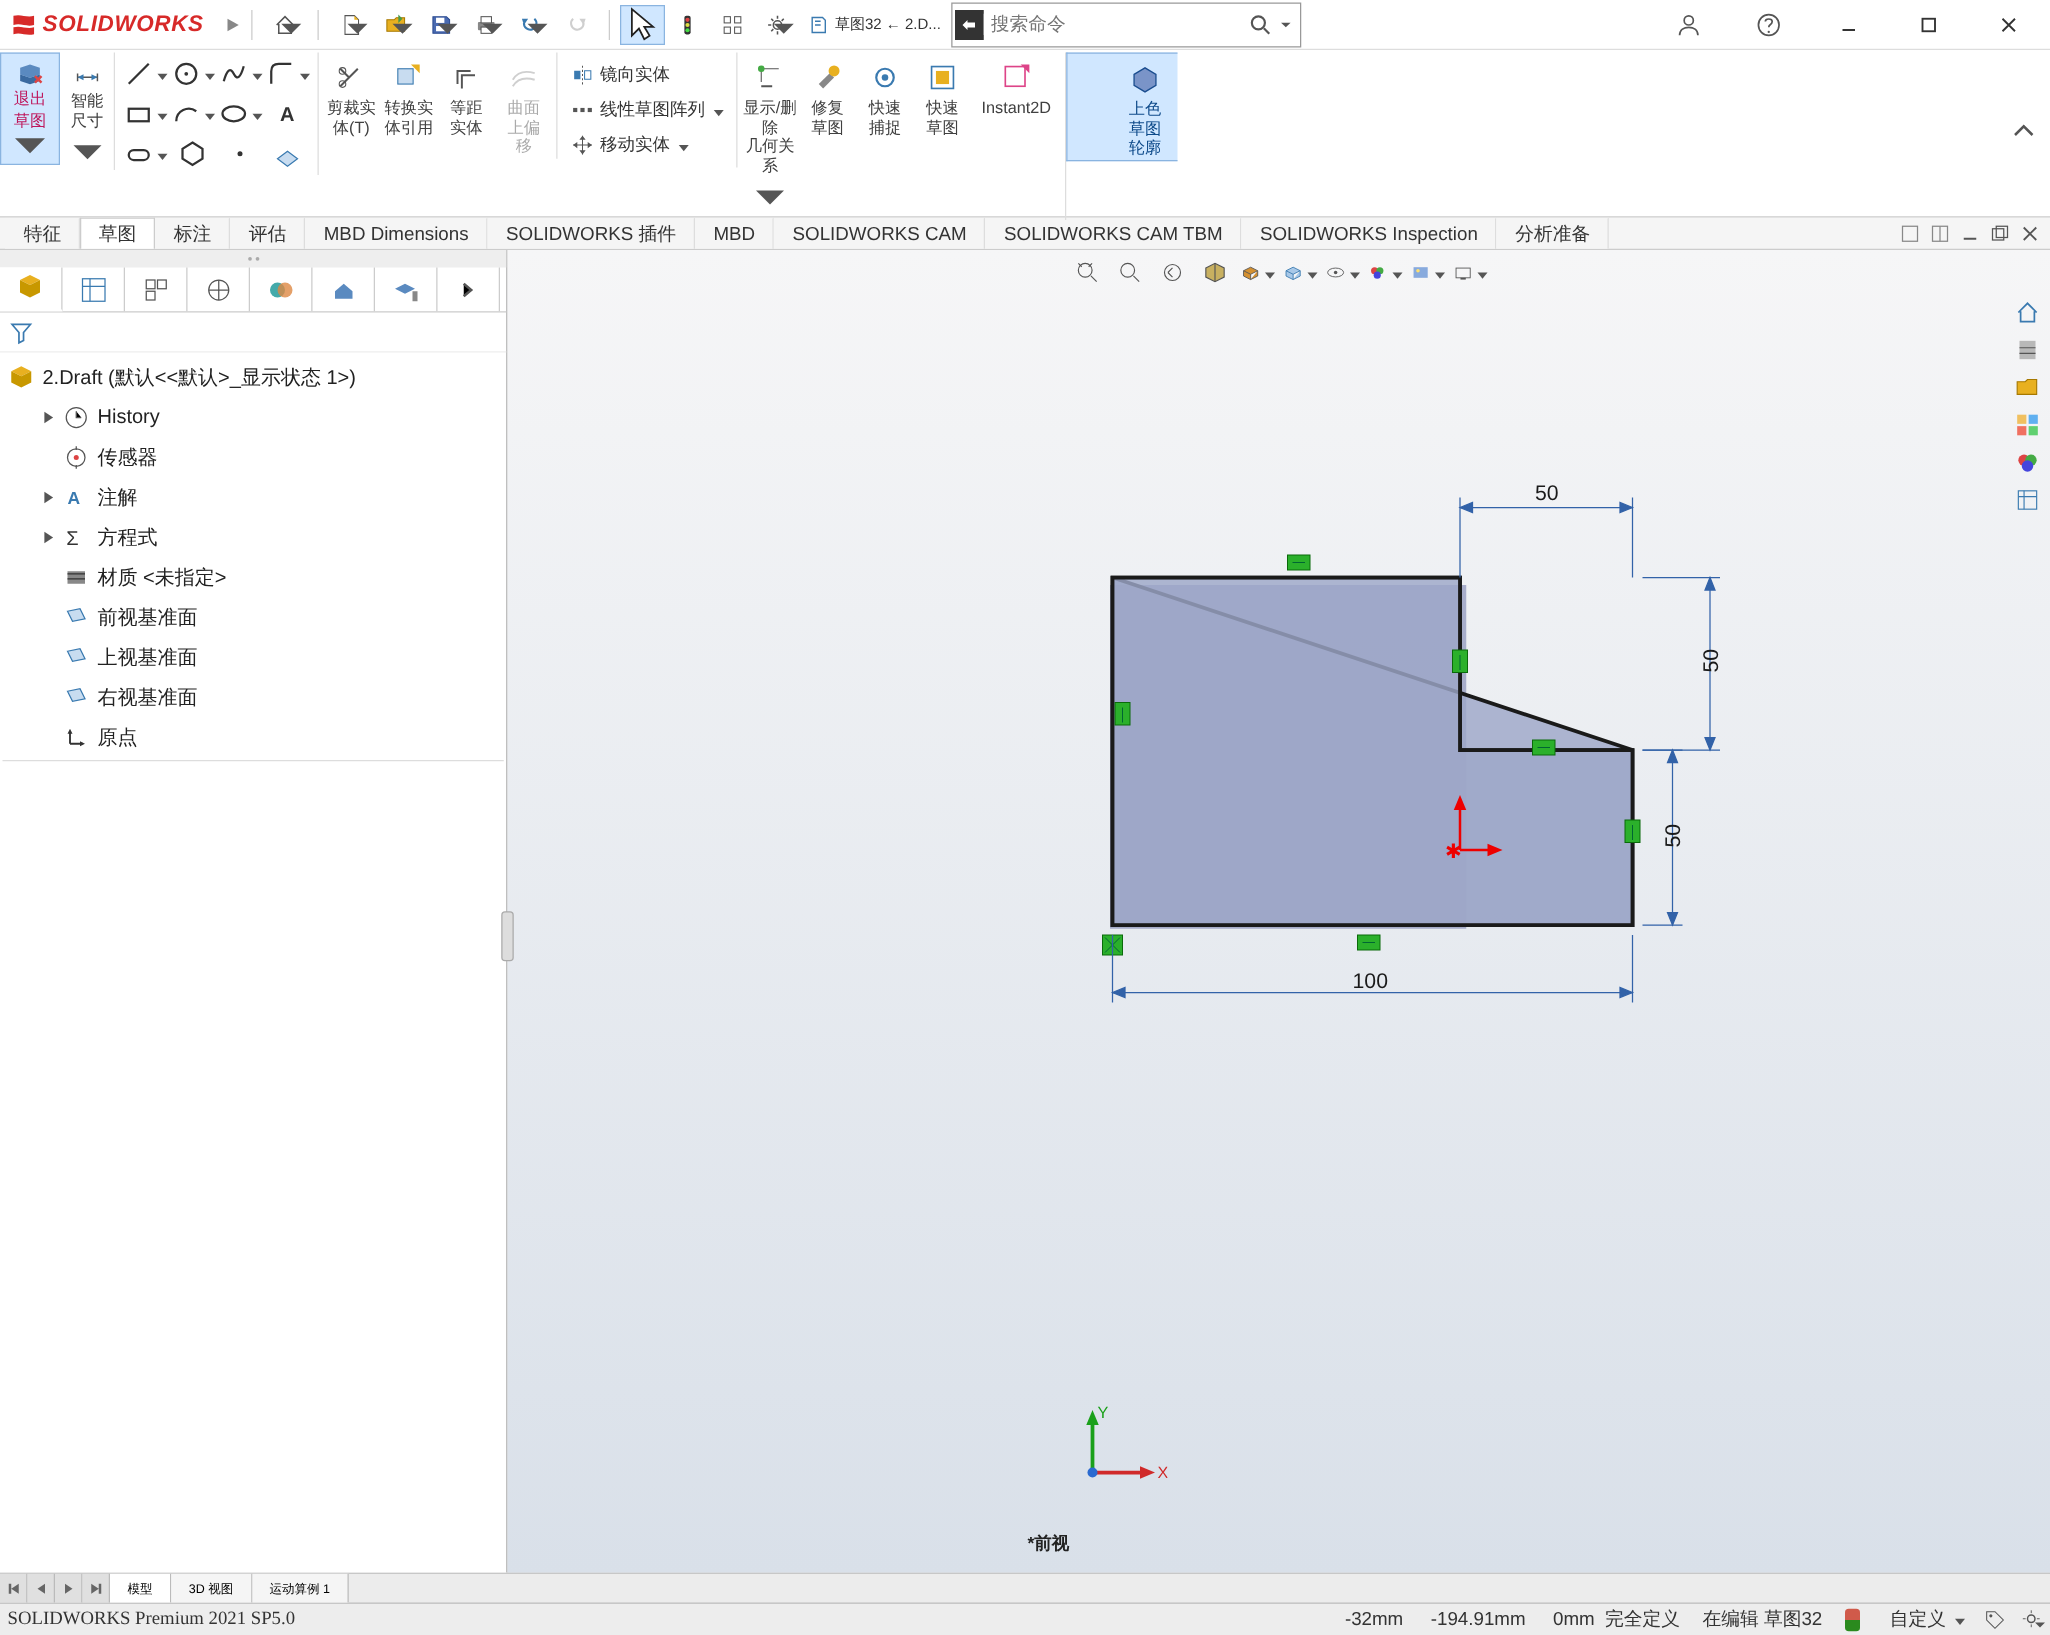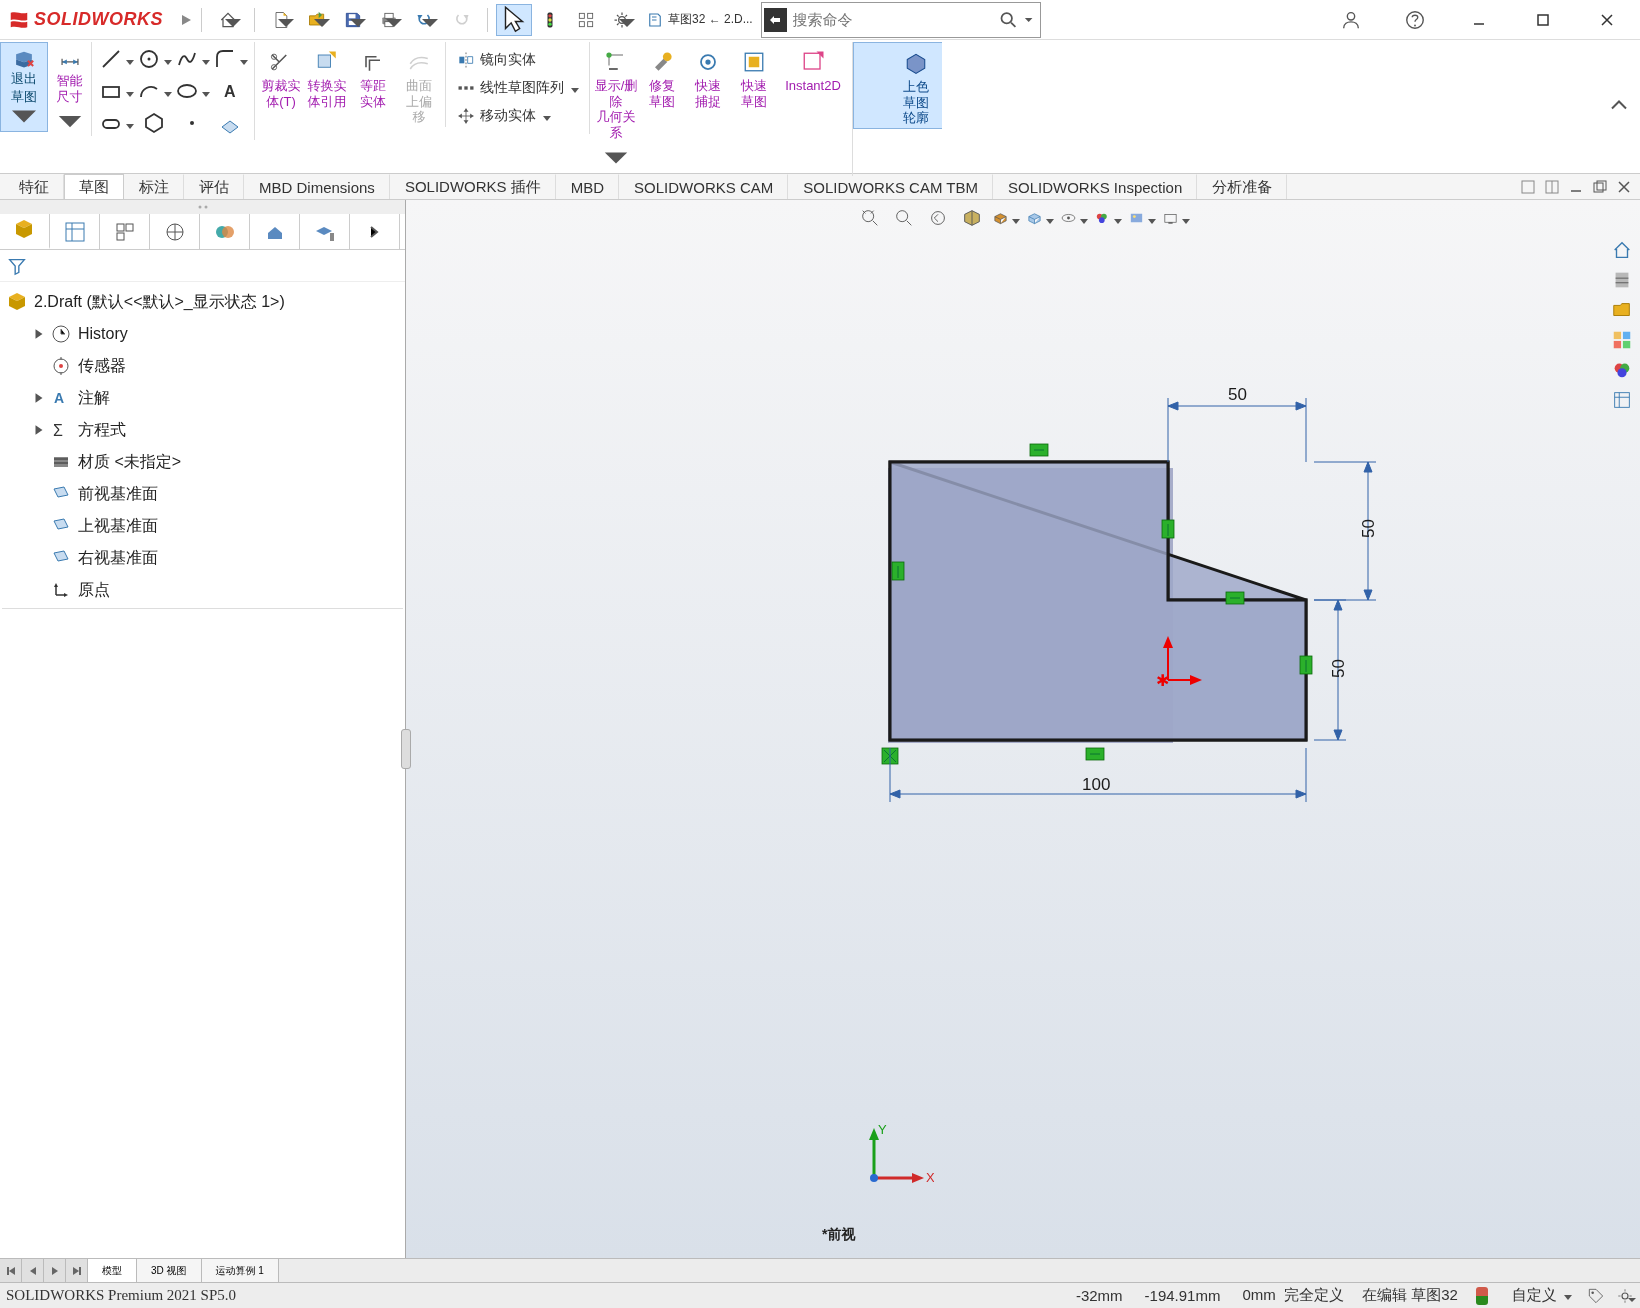--- a/index.html
+++ b/index.html
@@ -19,24 +19,24 @@
   .tb-doc { margin-left: 6px; font-size: 12px; color: #333; display: flex; align-items: center; }
   .tb-search { margin-left: 8px; display: flex; align-items: center; height: 36px; border: 1px solid #999; background: #fff; width: 280px; position: relative; }
   .tb-search-icon { width: 24px; height: 24px; background: #333; display: flex; align-items: center; justify-content: center; margin-left: 2px; }
   .tb-search input { border: none; outline: none; flex: 1; padding: 0 6px; font-size: 15px; color: #888; }
   .tb-search-mag { width: 22px; height: 22px; margin-right: 4px; }
   .tb-right { margin-left: auto; display: flex; align-items: center; gap: 14px; padding-right: 8px; }
   .tb-winbtn { width: 50px; height: 32px; display: flex; align-items: center; justify-content: center; }
   
   
   .ribbon { height: 134px; background: #fff; border-bottom: 1px solid #ccc; display: flex; align-items: flex-start; padding: 2px 0; position: relative; }
-  .rib-bigbtn { width: 44px; display: flex; flex-direction: column; align-items: center; font-size: 13px; color: #a21caf; line-height: 1.2; text-align: center; padding-top: 4px; }
+  .rib-bigbtn { width: 44px; display: flex; flex-direction: column; align-items: center; font-size: 13px; color: #404040; line-height: 1.2; text-align: center; padding-top: 4px; }
   .rib-bigbtn.disabled { color: #aaa; }
   .rib-bigbtn svg { width: 28px; height: 28px; margin-bottom: 2px; }
-  .rib-exit { background: #d0e7ff; border: 1px solid #8ab4e0; width: 48px; height: 90px; display: flex; flex-direction: column; align-items: center; justify-content: flex-start; padding-top: 6px; font-size: 13px; color: #0c4a6e; }
+  .rib-exit { background: #d0e7ff; border: 1px solid #8ab4e0; width: 48px; height: 90px; display: flex; flex-direction: column; align-items: center; justify-content: flex-start; padding-top: 6px; font-size: 13px; color: #be185d; }
   .rib-exit svg { width: 30px; height: 30px; }
   .rib-grid3 { display: grid; grid-template-columns: repeat(4, 36px); grid-template-rows: repeat(3, 30px); gap: 2px; padding: 2px 6px; border-right: 1px solid #ddd; }
   .rib-cell { display: flex; align-items: center; justify-content: center; }
   .rib-cell svg { width: 24px; height: 24px; }
   .rib-vertgroup { display: flex; flex-direction: row; align-items: flex-start; padding: 2px 4px; border-right: 1px solid #ddd; gap: 2px; }
   .rib-textbtn { display: flex; align-items: center; font-size: 14px; color: #333; height: 28px; padding: 0 4px; }
   .rib-textbtn svg { width: 20px; height: 20px; margin-right: 4px; }
   .rib-vlist { display: flex; flex-direction: column; }
   .rib-right-collapse { position: absolute; right: 10px; top: 50%; transform: translateY(-50%); }
   .rib-shaded { background: #d0e7ff; border: 1px solid #8ab4e0; padding-left: 40px; }
@@ -88,21 +88,21 @@
   .bottom-tabs-bar { height:24px; background:#ececec; border-top:1px solid #bbb; display:flex; align-items:stretch; }
   .bt-nav { display:flex; }
   .bt-nav div { width:22px; display:flex; align-items:center; justify-content:center; background:#e0e0e0; border-right:1px solid #bbb;}
   .bt-tab { padding:0 14px; font-size:10px; border-right:1px solid #bbb; display:flex; align-items:center; background:#f5f5f5; }
   .bt-tab.active { background:#fff; font-weight:500;}
   
   
   .statusbar { height:26px; background:#ededed; border-top:1px solid #bbb; display:flex; align-items:center; font-size:15px; color:#333; padding:0 6px;}
   .status-left { flex:0 0 auto;font-family:Liberation Serif, serif; }
   .status-center { margin-left:auto; display:flex; align-items:center; gap:14px;}
-  .status-right { margin-left: 20px; display:flex; align-items:center; gap:10px;}
+  .status-right { margin-left: 20px; display:flex; gap:10px;}
   .status-chip { padding: 0 4px; }
   .ind { width:12px; height:18px; border-radius:3px; }
   .ind.red-green { background: linear-gradient(#d05a4a 0 50%,#2a8a1e 50% 100%);}
   
   .dd-tri::after { content:""; display:inline-block; width:0; height:0; border-left:4px solid transparent; border-right:4px solid transparent; border-top:5px solid #555; margin-left:3px; }
 </style>
 </head>
 <body>
 
 <div class="titlebar">

